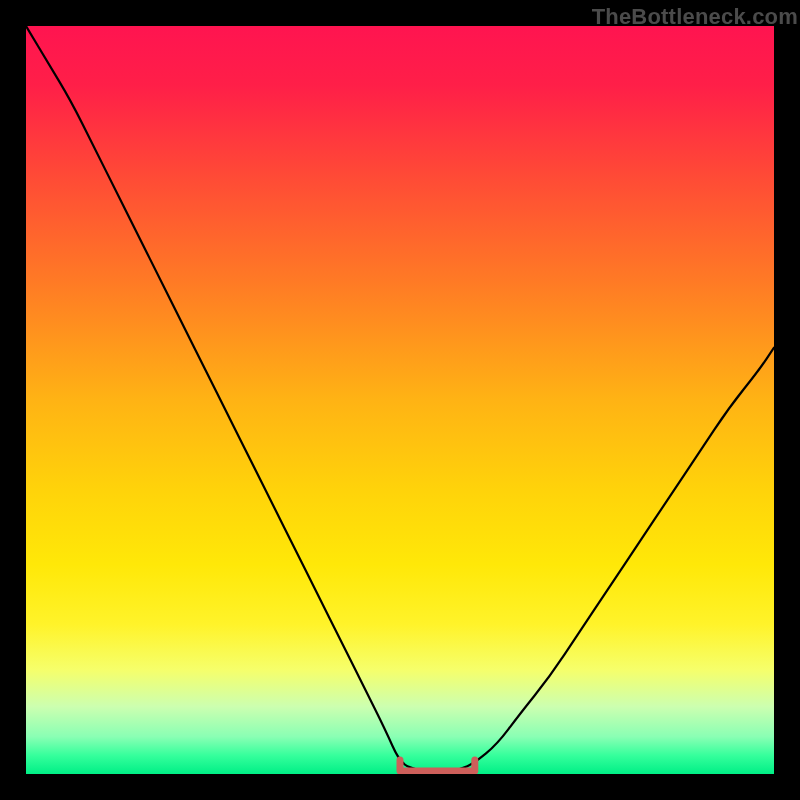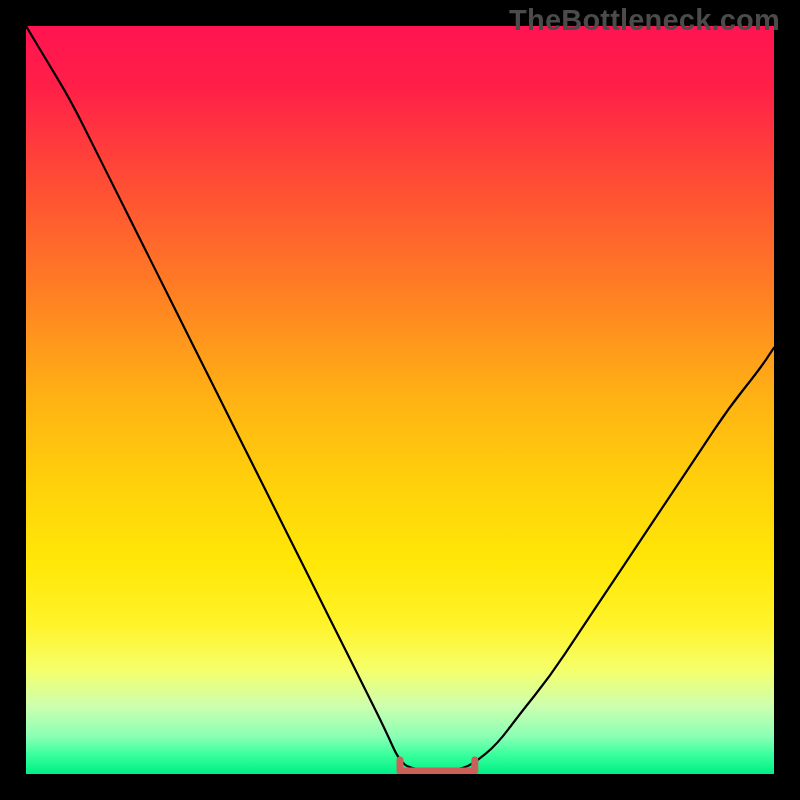--- a/index.html
+++ b/index.html
@@ -6,23 +6,23 @@
   html, body { width: 800px; height: 800px; overflow: hidden; background: #000; }
   .frame {
     position: relative;
     width: 800px;
     height: 800px;
     background: #000;
   }
   .watermark {
     position: absolute;
     top: 4px;
-    right: 20px;
+    right: 2px;
     font-family: Arial, Helvetica, sans-serif;
-    font-size: 29px;
+    font-size: 22px;
     font-weight: 600;
     color: #4b4b4b;
     letter-spacing: 0.2px;
     z-index: 10;
   }
   .plot {
     position: absolute;
     left: 26px;
     top: 26px;
     width: 748px;

